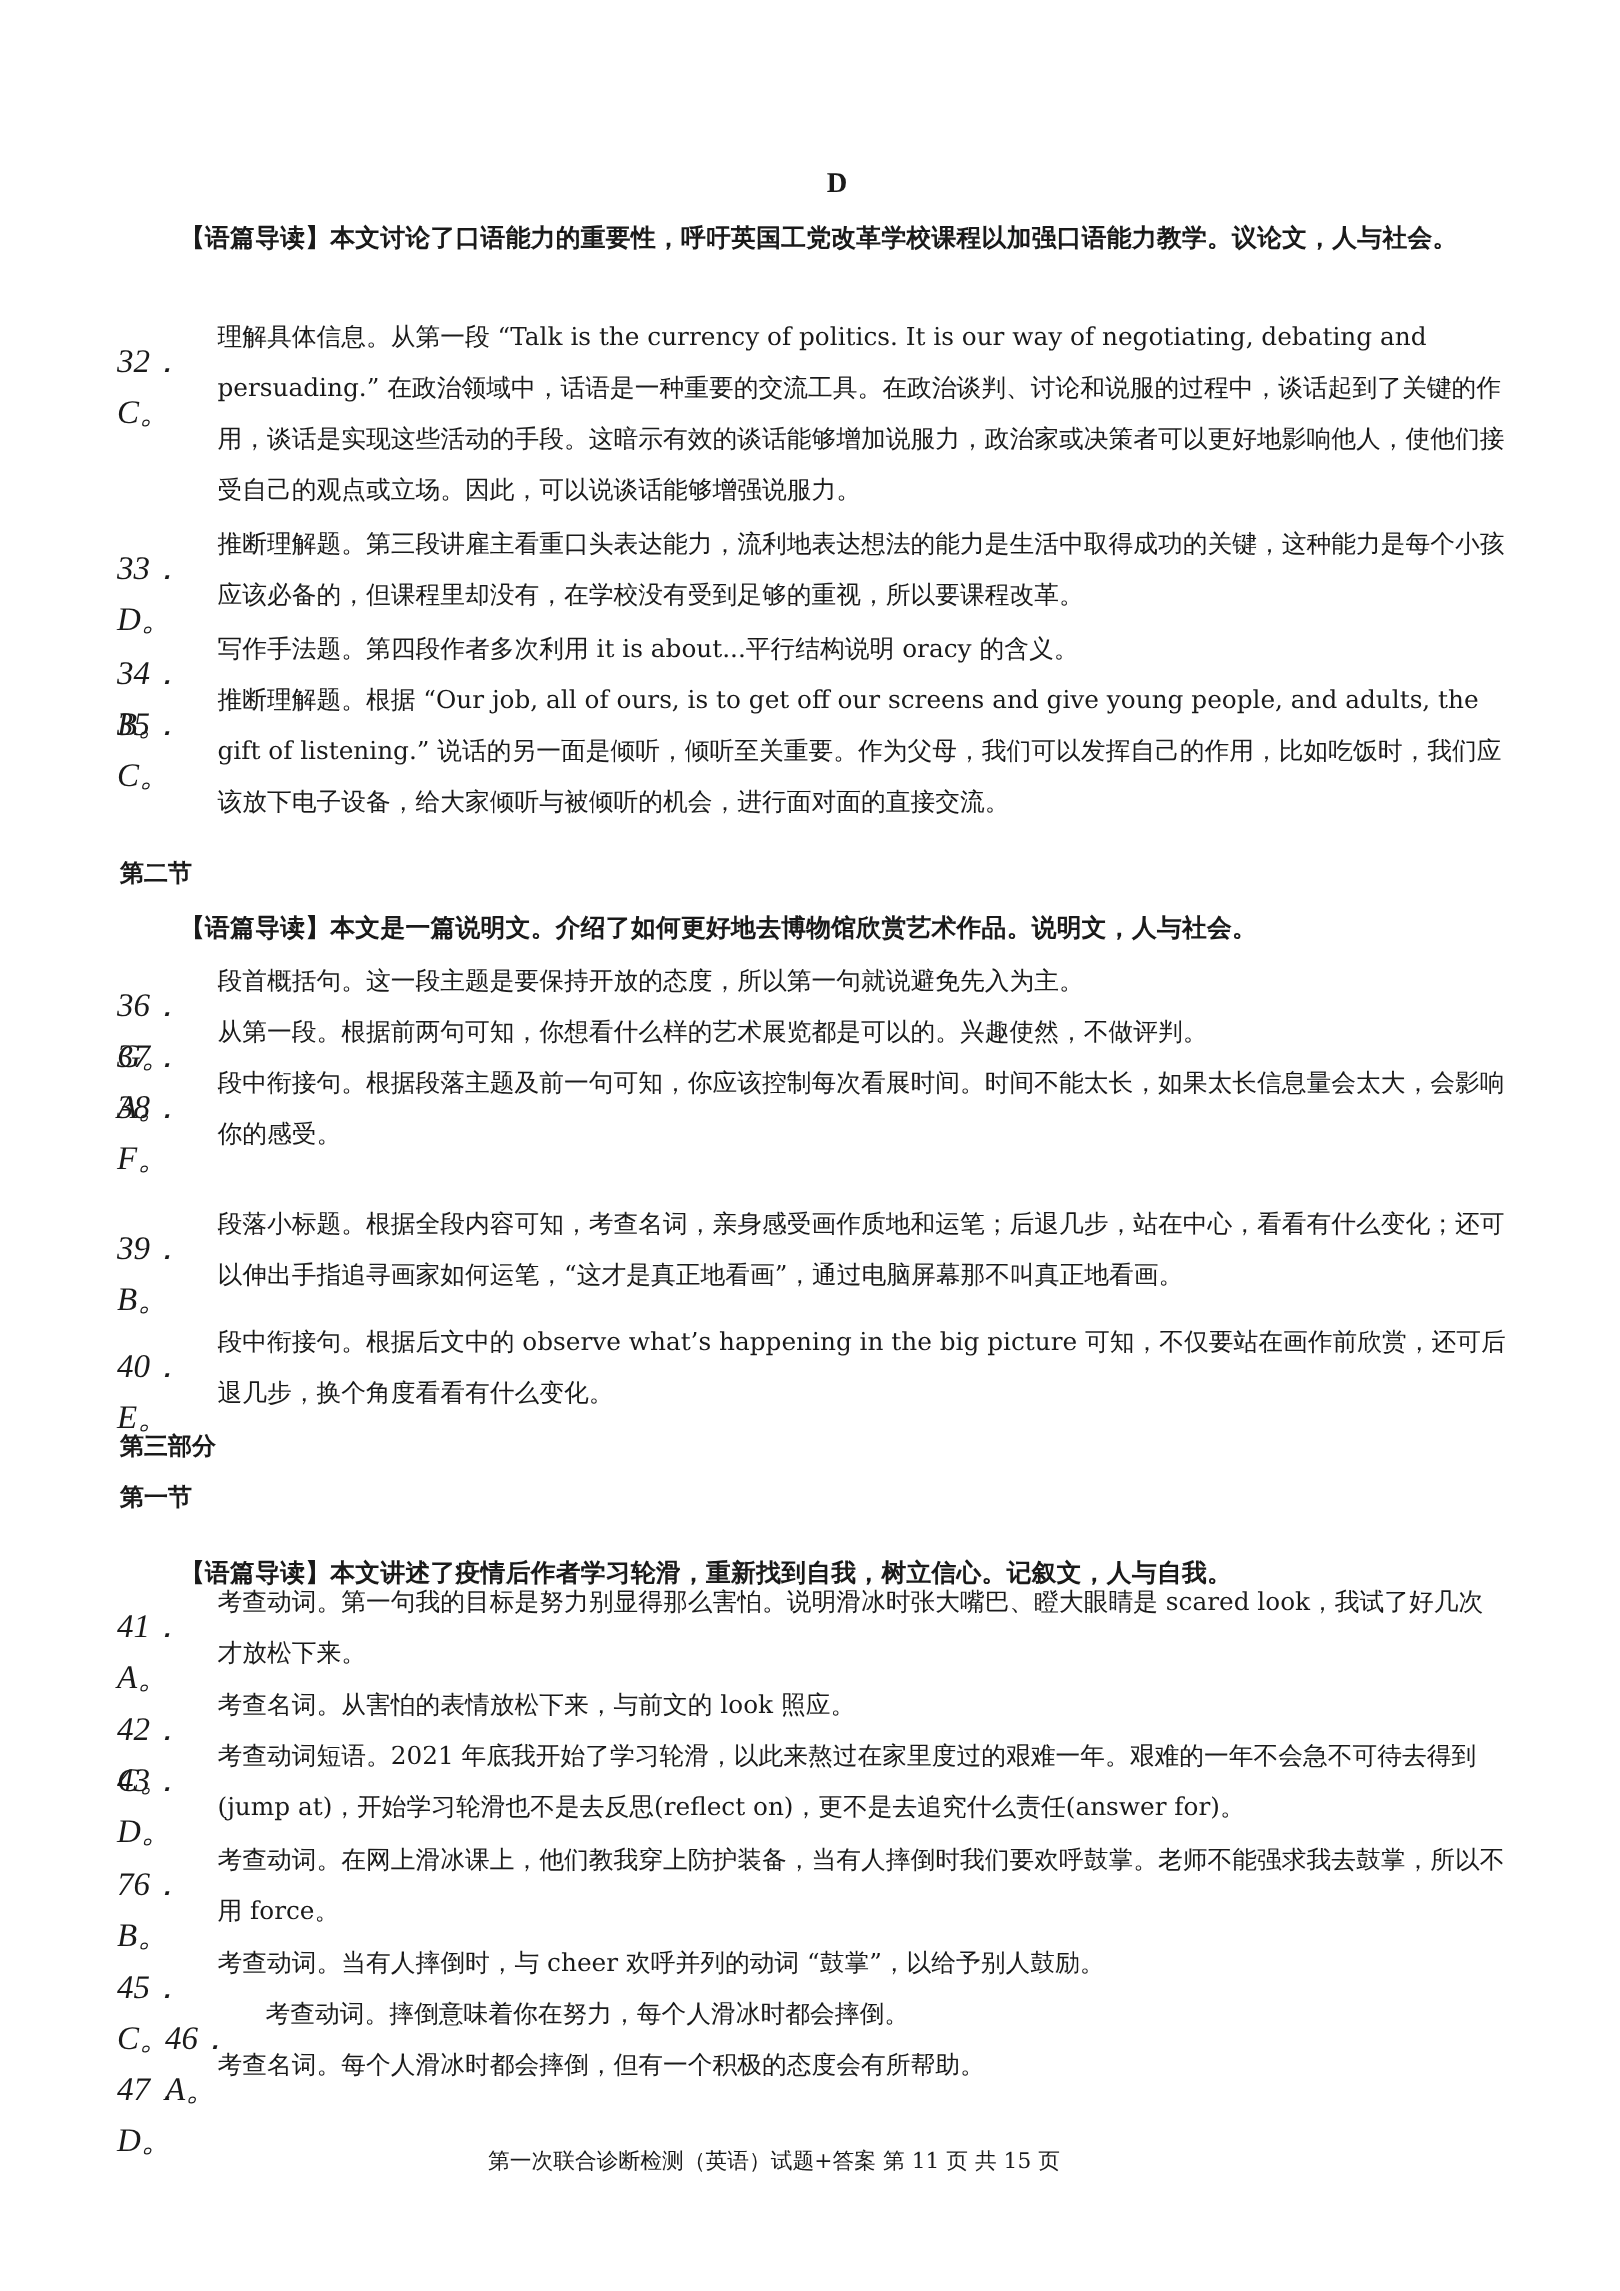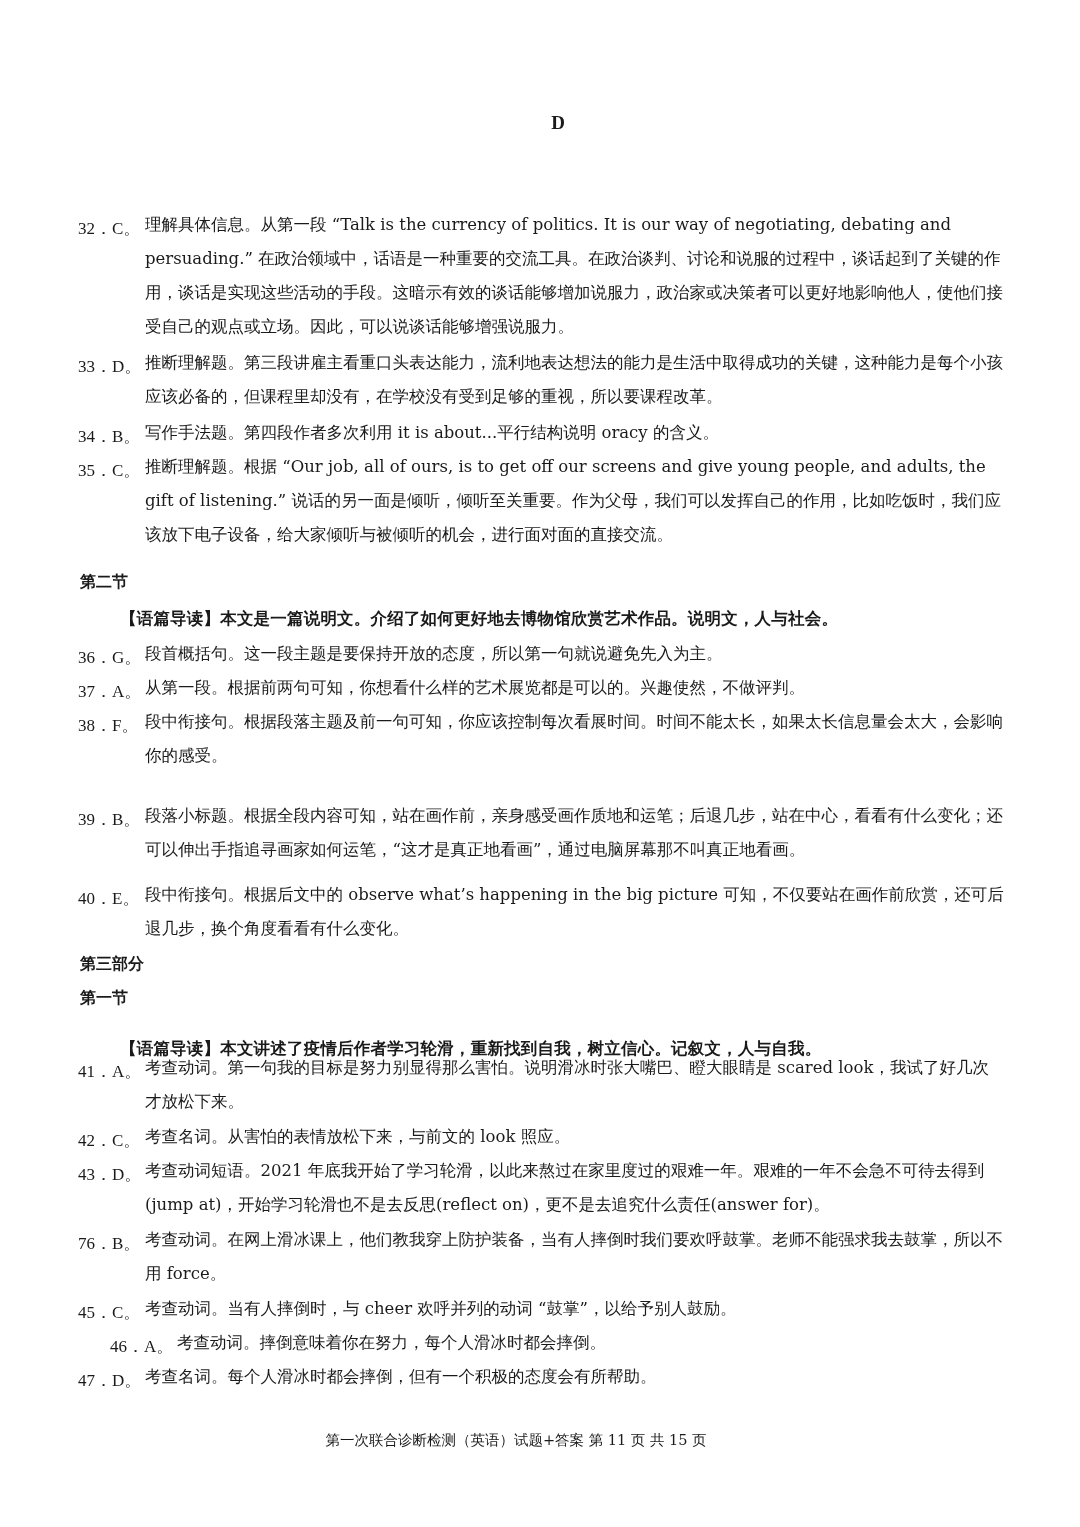--- a/index.html
+++ b/index.html
@@ -20,38 +20,39 @@
   }
   .heading {
     position: absolute; left: 80px;
     font-family: "DejaVu Sans", sans-serif; font-weight: bold; font-size: 16px;
   }
   .item {
     position: absolute; left: 78px; width: 926px;
     font-size: 16.5px; line-height: 34px;
   }
   .item .num {
-    position: absolute; left: 0; top: 4px; width: 70px;
-    font-family: "Liberation Serif", serif; font-size: 17px;
+    position: absolute; left: 0; top: 16px; width: 70px;
+    font-family: "Liberation Serif", serif; font-size: 22px; font-style: italic;
   }
   .item .body {
     display: block; padding-left: 67px; text-indent: 0;
   }
   .footer {
     position: absolute; top: 1431px; left: 0; width: 952px; text-align: center;
     font-size: 14.5px; padding-left: 80px; box-sizing: border-box;
   }
 </style>
 </head>
 <body>
 
 <div class="page">
 
   <div class="section-letter">D</div>
 
+  <div class="intro" style="top:142px;">【语篇导读】本文讨论了口语能力的重要性，呼吁英国工党改革学校课程以加强口语能力教学。议论文，人与社会。</div>
 
   <div class="item" style="top:208px;">
     <span class="num">32．C。</span>
     <span class="body">理解具体信息。从第一段 “Talk is the currency of politics. It is our way of negotiating, debating and persuading.” 在政治领域中，话语是一种重要的交流工具。在政治谈判、讨论和说服的过程中，谈话起到了关键的作用，谈话是实现这些活动的手段。这暗示有效的谈话能够增加说服力，政治家或决策者可以更好地影响他人，使他们接受自己的观点或立场。因此，可以说谈话能够增强说服力。</span>
   </div>
 
   <div class="item" style="top:346px;">
     <span class="num">33．D。</span>
     <span class="body">推断理解题。第三段讲雇主看重口头表达能力，流利地表达想法的能力是生活中取得成功的关键，这种能力是每个小孩应该必备的，但课程里却没有，在学校没有受到足够的重视，所以要课程改革。</span>
   </div>
@@ -80,21 +81,21 @@
     <span class="body">从第一段。根据前两句可知，你想看什么样的艺术展览都是可以的。兴趣使然，不做评判。</span>
   </div>
 
   <div class="item" style="top:705px;">
     <span class="num">38．F。</span>
     <span class="body">段中衔接句。根据段落主题及前一句可知，你应该控制每次看展时间。时间不能太长，如果太长信息量会太大，会影响你的感受。</span>
   </div>
 
   <div class="item" style="top:774px;margin-top:25px;">
     <span class="num">39．B。</span>
-    <span class="body">段落小标题。根据全段内容可知，站在画作前，亲身感受画作质地和运笔；后退几步，站在中心，看看有什么变化；还可以伸出手指追寻画家如何运笔，“这才是真正地看画”，通过电脑屏幕那不叫真正地看画。</span>
+    <span class="body">段落小标题。根据全段内容可知，考查名词，亲身感受画作质地和运笔；后退几步，站在中心，看看有什么变化；还可以伸出手指追寻画家如何运笔，“这才是真正地看画”，通过电脑屏幕那不叫真正地看画。</span>
   </div>
 
   <div class="item" style="top:878px;">
     <span class="num">40．E。</span>
     <span class="body">段中衔接句。根据后文中的 observe what’s happening in the big picture  可知，不仅要站在画作前欣赏，还可后退几步，换个角度看看有什么变化。</span>
   </div>
 
   <div class="heading" style="top:954px;">第三部分</div>
   <div class="heading" style="top:988px;">第一节</div>
 

